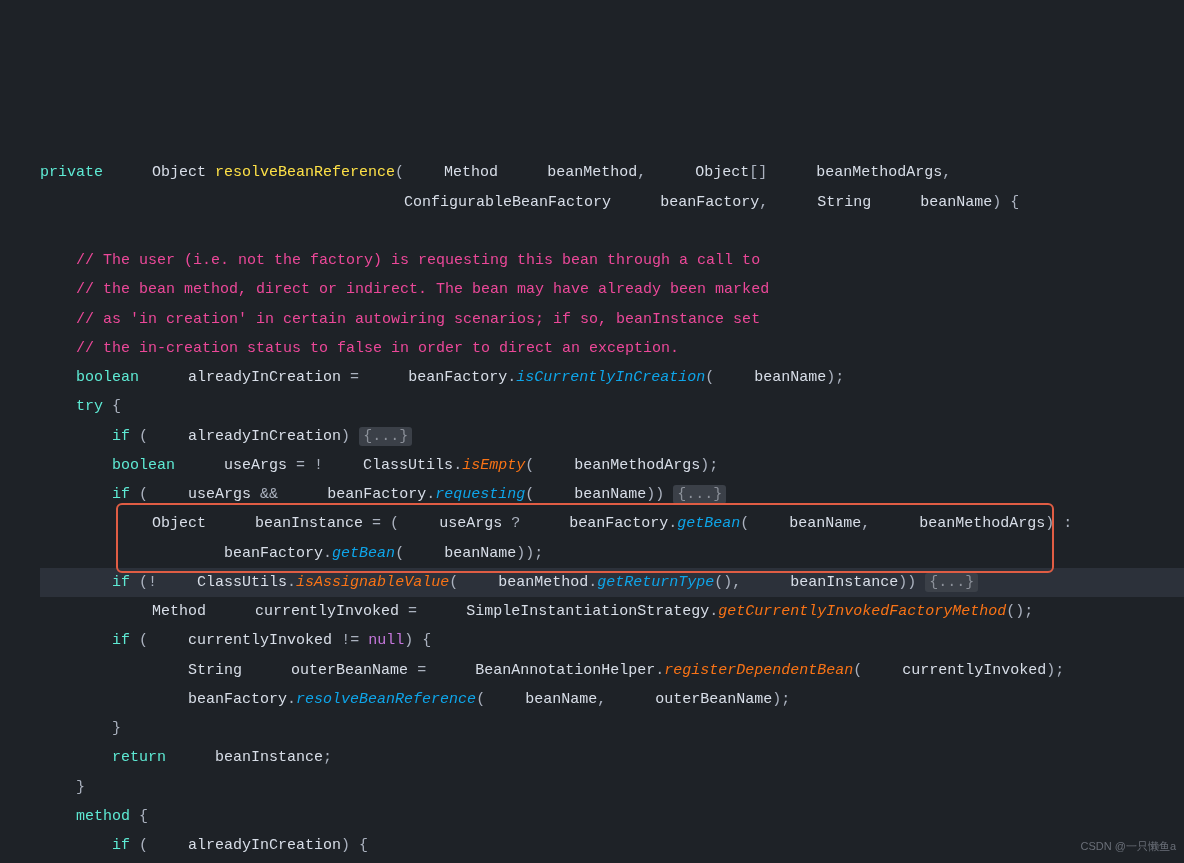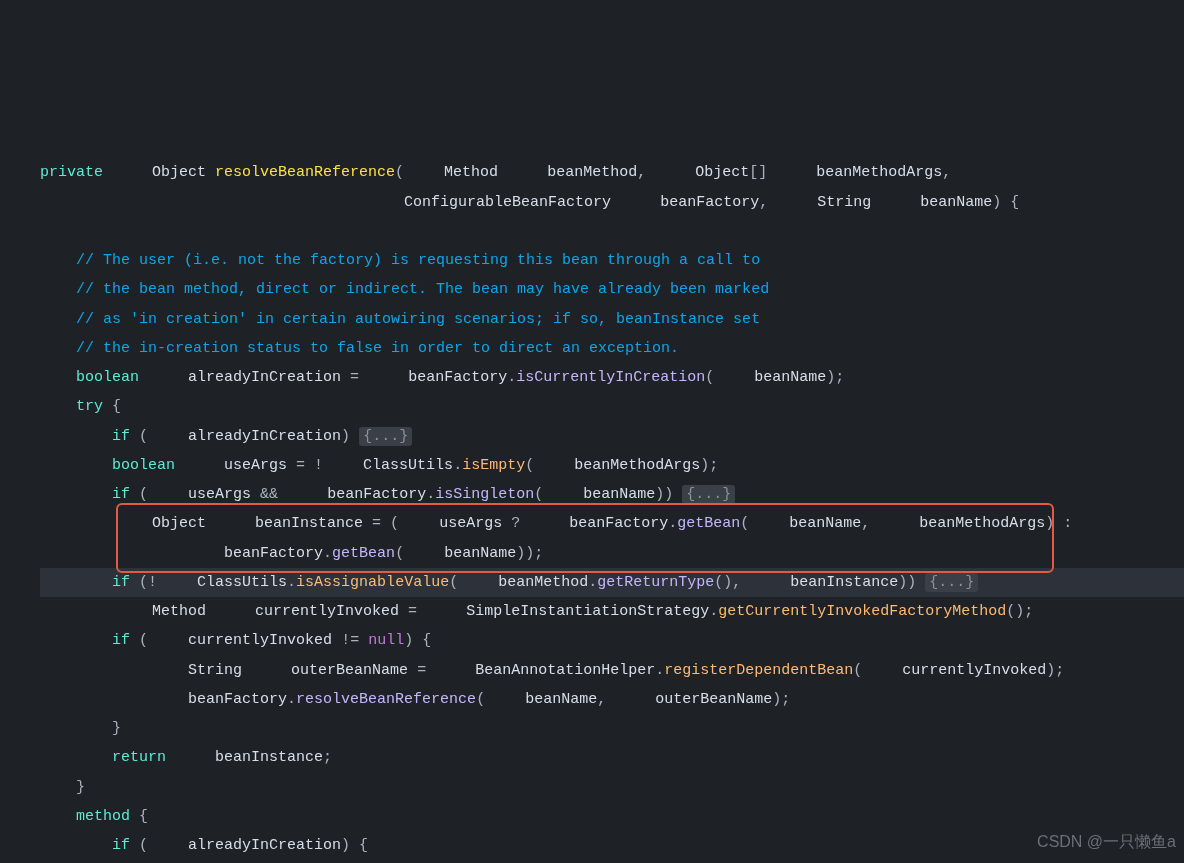--- a/index.html
+++ b/index.html
@@ -7,42 +7,42 @@
     background: #1e2227;
     font-family: 'SF Mono', Monaco, Menlo, Consolas, 'Courier New', monospace;
     font-size: 15px;
     line-height: 1.95;
     color: #abb2bf;
     padding: 12px 0 12px 40px;
     white-space: pre;
     overflow-x: auto;
   }
   .kw { color: #5eead4; }       
-  .fn { color: #c4b5fd; }       
-  .fnIt { color: #fdba74; } 
+  .fn { color: #0ea5e9; font-style: italic; }       
+  .fnIt { color: #f97316; font-style: italic; } 
   .defFn { color: #fde047; }    
   .id { color: #d8dee8; margin-left: 40px; }       
-  .cm { color: #0ea5e9; font-style: normal; } 
+  .cm { color: #ec4899; font-style: normal; } 
   .op { color: #abb2bf; }       
   .null { color: #c678dd; }
   .fold { background: #3b4048; color: #8c919a; border-radius: 3px; padding: 1px 4px; }
   .hl-line { display: inline-block; width: 100%; background: #2c313a; }
   .guide { color: #3b4048; }
   .highlight-box {
     position: absolute;
     border: 2px solid #e05d44;
     border-radius: 6px;
     pointer-events: none;
   }
   .watermark {
     position: fixed;
     bottom: 6px;
     right: 8px;
     color: #6a6f78;
-    font-size: 16px;
+    font-size: 11px;
     font-family: sans-serif;
   }
   .code-container { position: relative; }
 </style>
 </head>
 <body>
 
 
 
 <div class="code-container">
@@ -50,21 +50,21 @@
                                     <span class="id">ConfigurableBeanFactory</span> <span class="id">beanFactory</span><span class="op">,</span> <span class="id">String</span> <span class="id">beanName</span><span class="op">) {</span>
 
 <span class="guide">    </span><span class="cm">// The user (i.e. not the factory) is requesting this bean through a call to</span>
 <span class="guide">    </span><span class="cm">// the bean method, direct or indirect. The bean may have already been marked</span>
 <span class="guide">    </span><span class="cm">// as 'in creation' in certain autowiring scenarios; if so, beanInstance set</span>
 <span class="guide">    </span><span class="cm">// the in-creation status to false in order to direct an exception.</span>
 <span class="guide">    </span><span class="kw">boolean</span> <span class="id">alreadyInCreation</span> <span class="op">=</span> <span class="id">beanFactory</span><span class="op">.</span><span class="fn">isCurrentlyInCreation</span><span class="op">(</span><span class="id">beanName</span><span class="op">);</span>
 <span class="guide">    </span><span class="kw">try</span> <span class="op">{</span>
 <span class="guide">    </span><span class="guide">    </span><span class="kw">if</span> <span class="op">(</span><span class="id">alreadyInCreation</span><span class="op">)</span> <span class="fold">{...}</span>
 <span class="guide">    </span><span class="guide">    </span><span class="kw">boolean</span> <span class="id">useArgs</span> <span class="op">= !</span><span class="id">ClassUtils</span><span class="op">.</span><span class="fnIt">isEmpty</span><span class="op">(</span><span class="id">beanMethodArgs</span><span class="op">);</span>
-<span class="guide">    </span><span class="guide">    </span><span class="kw">if</span> <span class="op">(</span><span class="id">useArgs</span> <span class="op">&amp;&amp;</span> <span class="id">beanFactory</span><span class="op">.</span><span class="fn">isSingleton</span><span class="op">(</span><span class="id">beanName</span><span class="op">))</span> <span class="fold">{...}</span>
+<span class="guide">    </span><span class="guide">    </span><span class="kw">if</span> <span class="op">(</span><span class="id">useArgs</span> <span class="op">&amp;&amp;</span> <span class="id">beanFactory</span><span class="op">.</span><span class="fn">requesting</span><span class="op">(</span><span class="id">beanName</span><span class="op">))</span> <span class="fold">{...}</span>
 <span class="guide">    </span><span class="guide">    </span><span class="id">Object</span> <span class="id">beanInstance</span> <span class="op">= (</span><span class="id">useArgs</span> <span class="op">?</span> <span class="id">beanFactory</span><span class="op">.</span><span class="fn">getBean</span><span class="op">(</span><span class="id">beanName</span><span class="op">,</span> <span class="id">beanMethodArgs</span><span class="op">) :</span>
 <span class="guide">    </span><span class="guide">    </span><span class="guide">    </span><span class="guide">    </span><span class="id">beanFactory</span><span class="op">.</span><span class="fn">getBean</span><span class="op">(</span><span class="id">beanName</span><span class="op">));</span>
 <span class="hl-line"><span class="guide">    </span><span class="guide">    </span><span class="kw">if</span> <span class="op">(!</span><span class="id">ClassUtils</span><span class="op">.</span><span class="fnIt">isAssignableValue</span><span class="op">(</span><span class="id">beanMethod</span><span class="op">.</span><span class="fn">getReturnType</span><span class="op">(),</span> <span class="id">beanInstance</span><span class="op">))</span> <span class="fold">{...}</span></span>
 <span class="guide">    </span><span class="guide">    </span><span class="id">Method</span> <span class="id">currentlyInvoked</span> <span class="op">=</span> <span class="id">SimpleInstantiationStrategy</span><span class="op">.</span><span class="fnIt">getCurrentlyInvokedFactoryMethod</span><span class="op">();</span>
 <span class="guide">    </span><span class="guide">    </span><span class="kw">if</span> <span class="op">(</span><span class="id">currentlyInvoked</span> <span class="op">!=</span> <span class="null">null</span><span class="op">) {</span>
 <span class="guide">    </span><span class="guide">    </span><span class="guide">    </span><span class="id">String</span> <span class="id">outerBeanName</span> <span class="op">=</span> <span class="id">BeanAnnotationHelper</span><span class="op">.</span><span class="fnIt">registerDependentBean</span><span class="op">(</span><span class="id">currentlyInvoked</span><span class="op">);</span>
 <span class="guide">    </span><span class="guide">    </span><span class="guide">    </span><span class="id">beanFactory</span><span class="op">.</span><span class="fn">resolveBeanReference</span><span class="op">(</span><span class="id">beanName</span><span class="op">,</span> <span class="id">outerBeanName</span><span class="op">);</span>
 <span class="guide">    </span><span class="guide">    </span><span class="op">}</span>
 <span class="guide">    </span><span class="guide">    </span><span class="kw">return</span> <span class="id">beanInstance</span><span class="op">;</span>
 <span class="guide">    </span><span class="op">}</span>

